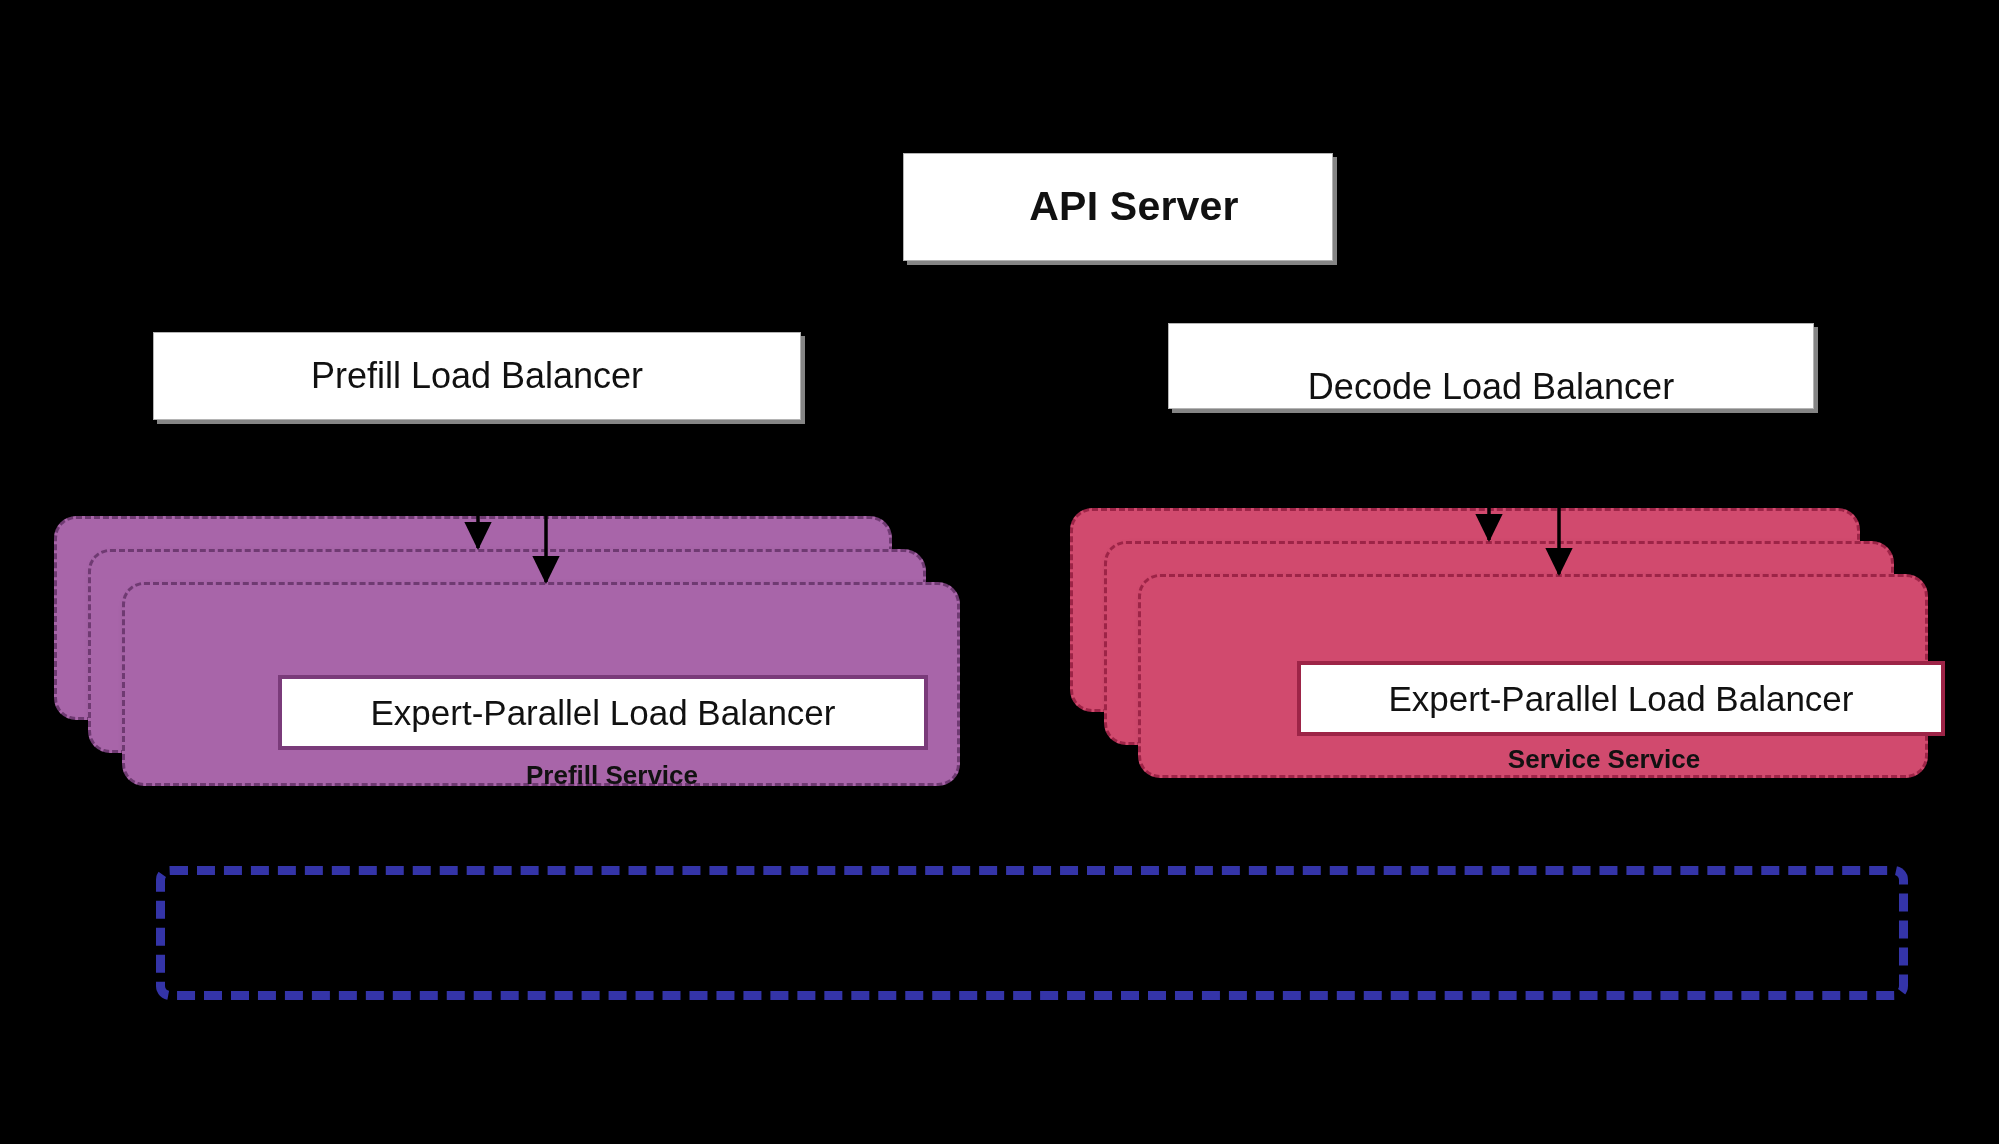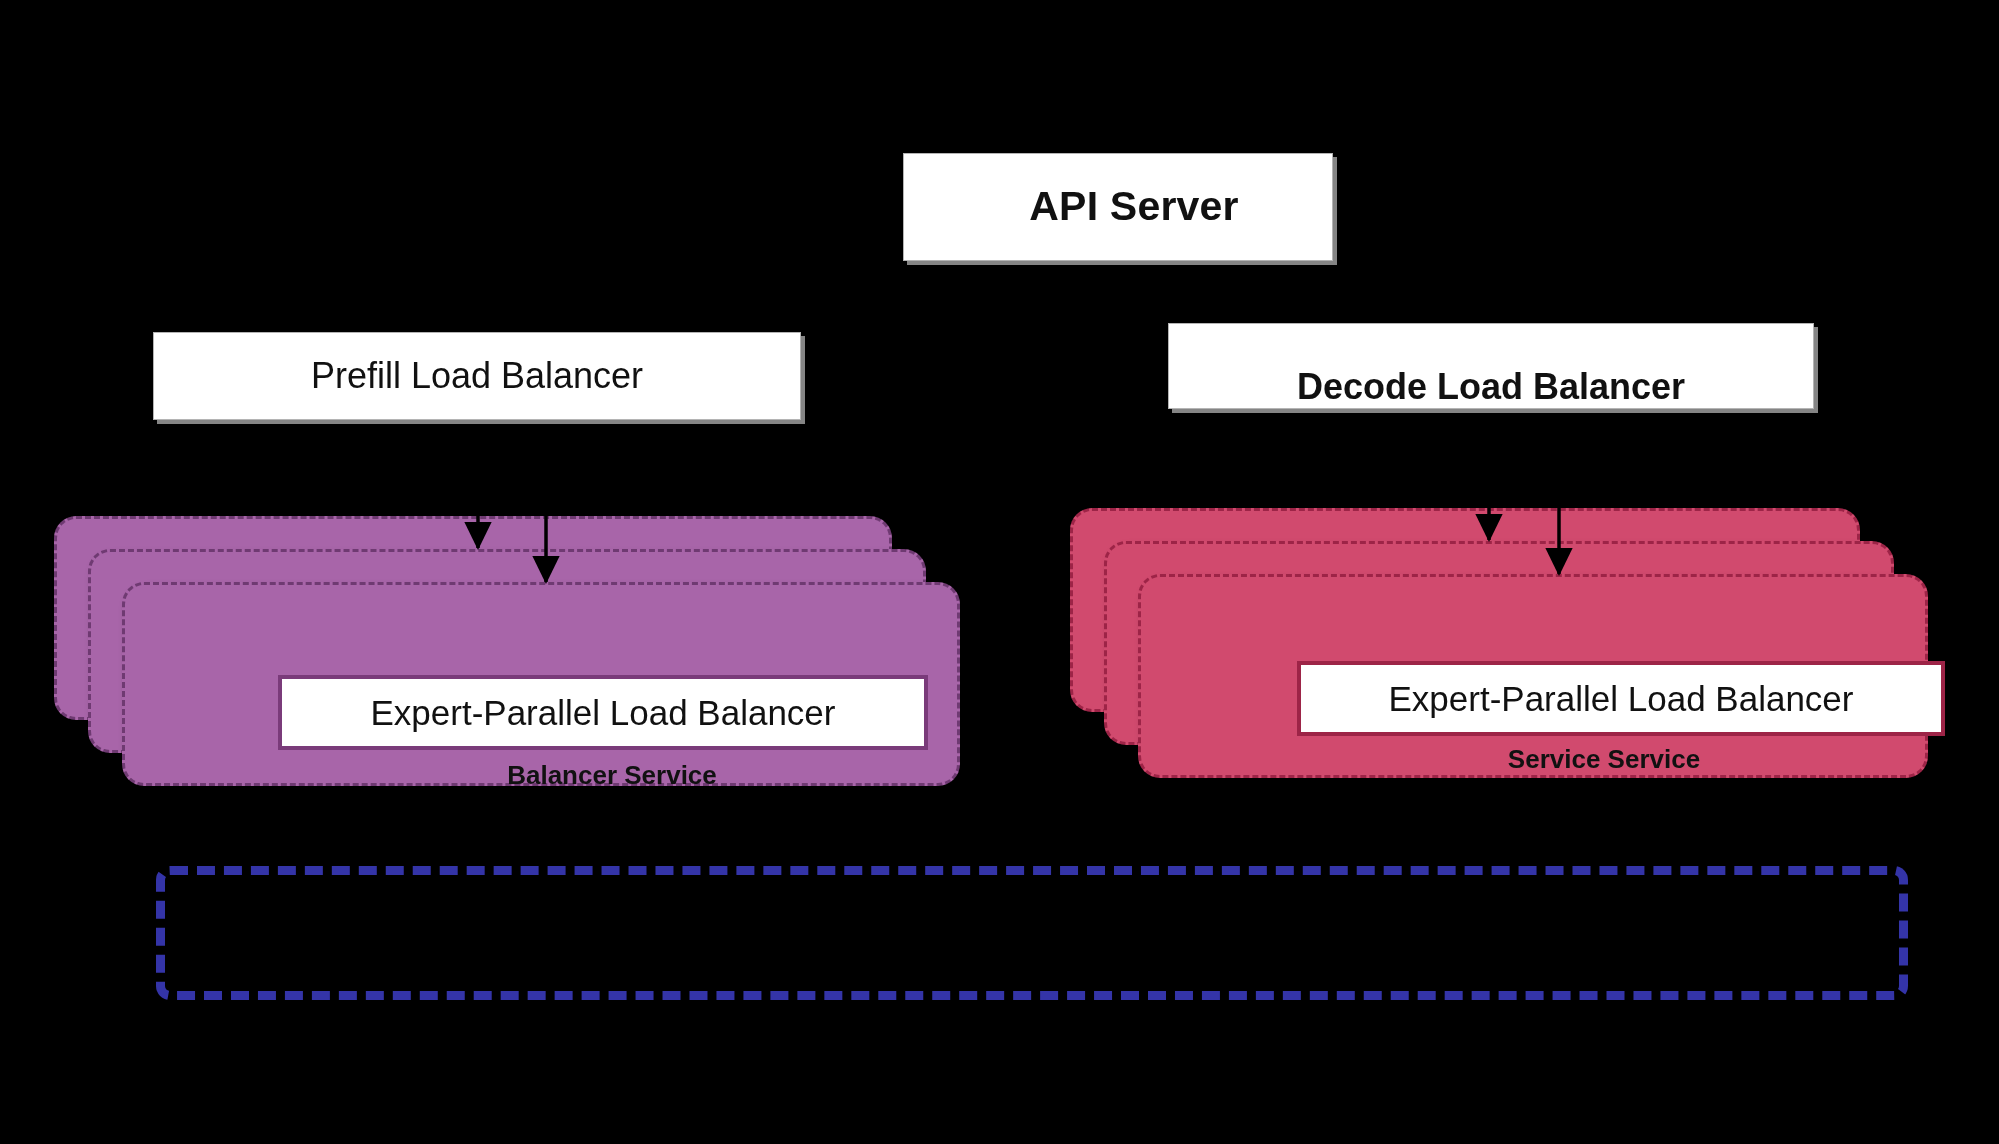--- a/index.html
+++ b/index.html
@@ -33,21 +33,21 @@
   }
   .wbox span { display: block; line-height: 1.05; white-space: nowrap; }
 
   #api-server      { left: 903px; top: 153px;  width: 430px; height: 108px; padding-left: 32px; }
   #api-server span { font-size: 41px; font-weight: 700; letter-spacing: .2px; }
 
   #prefill-lb      { left: 153px; top: 332px; width: 648px; height: 88px; }
   #prefill-lb span { font-size: 36px; font-weight: 400; }
 
   #decode-lb       { left: 1168px; top: 323px; width: 646px; height: 86px; }
-  #decode-lb span  { font-size: 36px; font-weight: 700; margin-top: 42px; }
+  #decode-lb span  { font-size: 36px; font-weight: 400; margin-top: 42px; }
 
   
   .stack { position: absolute; z-index: 10; }
   .card {
     position: absolute;
     border-radius: 22px;
     border-style: dashed;
     border-width: 3px;
     box-sizing: border-box;
     box-shadow: 5px 6px 7px rgba(0,0,0,0.55);
@@ -176,21 +176,21 @@
     <span>Decode Load Balancer</span>
   </div>
 
   <div class="stack" id="prefill-stack">
     <div class="card c0"></div>
     <div class="card c1"></div>
     <div class="card c2">
       <div class="epbox" id="prefill-ep">
         <span>Expert-Parallel Load Balancer</span>
       </div>
-      <div class="svc-label" id="prefill-label">Balancer Service</div>
+      <div class="svc-label" id="prefill-label">Prefill Service</div>
     </div>
   </div>
 
   <div class="stack" id="decode-stack">
     <div class="card c0"></div>
     <div class="card c1"></div>
     <div class="card c2">
       <div class="epbox" id="decode-ep">
         <span>Expert-Parallel Load Balancer</span>
       </div>

